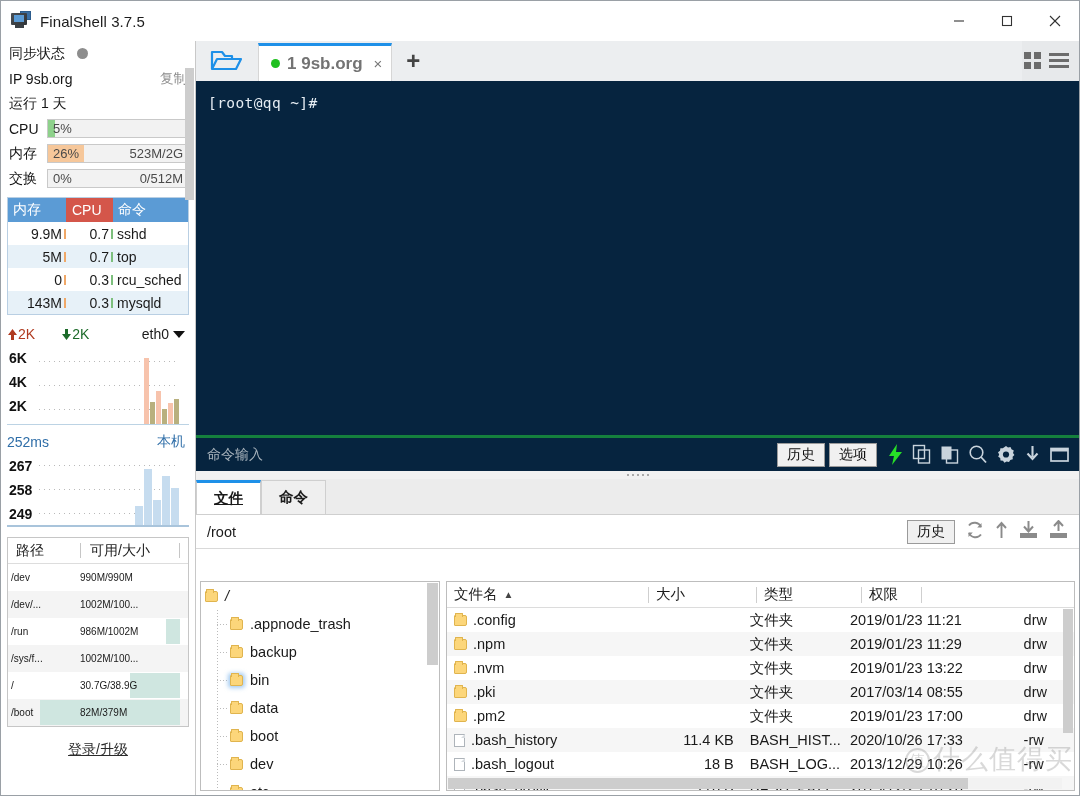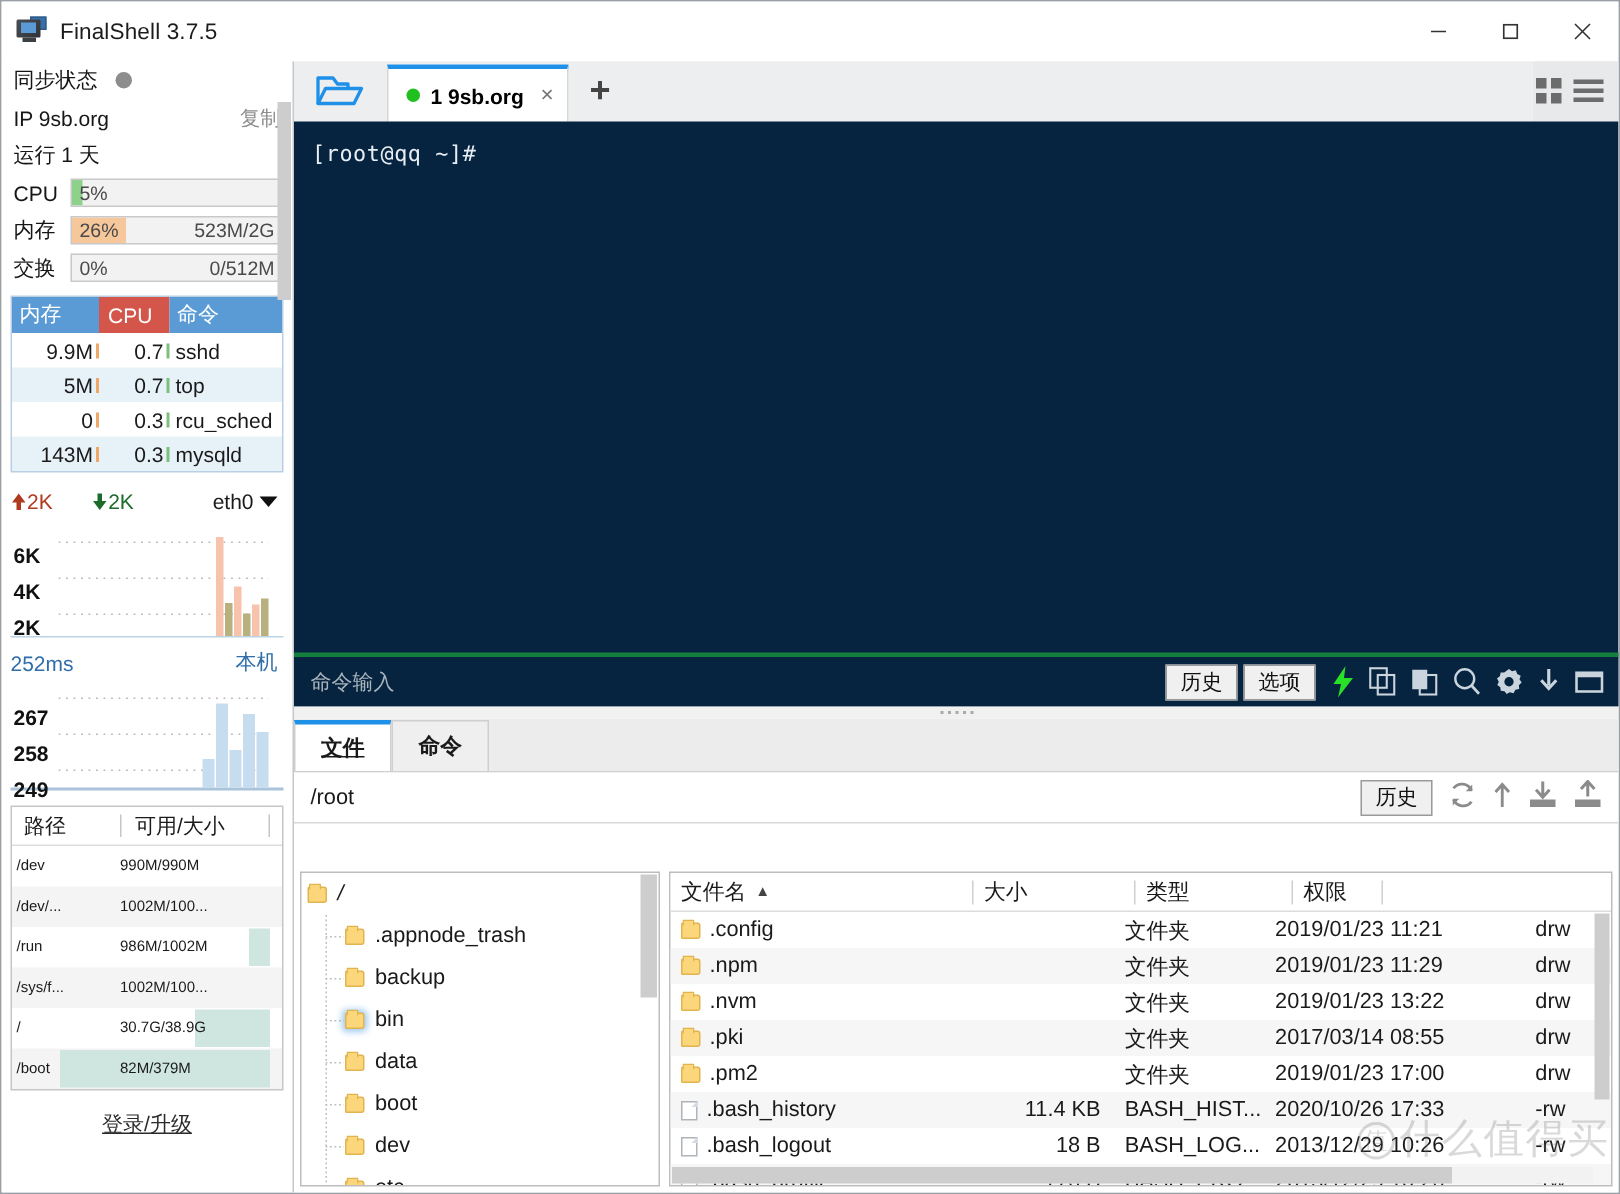--- a/index.html
+++ b/index.html
@@ -63,21 +63,21 @@
   .pr-cpu .bar { position:absolute; right:0; top:3px; width:2px; bottom:3px; background:#7dbf7d; }
   .pr-cmd { flex:1; padding-left:4px; white-space:nowrap; overflow:hidden; }
 
   
   .netbox { margin:8px 6px 0 6px; }
   .net-head { display:flex; align-items:center; height:22px; font-size:14px; }
   .net-up { color:#b03a1f; display:flex; align-items:center; }
   .net-dn { color:#1d6b2a; display:flex; align-items:center; margin-left:26px; }
   .net-if { margin-left:auto; color:#1a1a1a; display:flex; align-items:center; gap:4px; padding-right:4px; }
   .graph { position:relative; height:78px; border-bottom:1px solid #bcd3e4; margin-top:2px; }
-  .glabels { position:absolute; left:2px; top:12px; font-size:14px; font-weight:bold; color:#111; }
+  .glabels { position:absolute; left:2px; top:0; font-size:14px; font-weight:bold; color:#111; }
   .glabels div { height:24px; line-height:22px; }
   .gplot { position:absolute; left:32px; right:10px; top:4px; bottom:0; }
   .dotline { position:absolute; left:0; right:0; height:1px;
              background-image:linear-gradient(to right,#b9b9b9 1px,transparent 1px);
              background-size:5px 1px; }
   .bars { position:absolute; right:0; bottom:0; height:100%; display:flex; align-items:flex-end; gap:1px; }
   .bars i { display:block; width:5px; }
 
   .pingbox { margin:6px 6px 0 6px; }
   .ping-head { display:flex; align-items:center; height:22px; font-size:14px; }
@@ -105,21 +105,21 @@
   .right { position:absolute; left:195px; top:40px; width:883px; height:754px; background:#f1f1f1; }
 
   
   .tabstrip { position:absolute; left:0; top:0; width:883px; height:40px; background:#eceef0;
               display:flex; align-items:flex-end; }
   .folder-btn { width:62px; height:40px; display:flex; align-items:center; justify-content:center; }
   .tab { height:38px; background:#fff; border-top:3px solid #1e90e8;
          display:flex; align-items:center; padding:0 9px 0 12px; gap:7px;
          border-left:1px solid #d6d6d6; border-right:1px solid #d6d6d6; }
   .tab .gdot { width:9px; height:9px; border-radius:50%; background:#20c020; }
-  .tab .tlabel { font-size:14px; font-weight:bold; color:#000000; }
+  .tab .tlabel { font-size:17px; font-weight:bold; color:#737373; }
   .tab .tclose { color:#777; font-size:15px; margin-left:4px; }
   .plus-btn { width:42px; height:40px; display:flex; align-items:center; justify-content:center;
               font-size:24px; color:#444; font-weight:bold; }
   .viewbtns { margin-left:auto; display:flex; align-items:center; gap:3px;
               height:40px; padding-right:8px; background:#e7e9eb; }
 
   
   .terminal { position:absolute; left:0; top:40px; width:883px; height:390px;
               background:#06243f; }
   .term-text { padding:14px 0 0 12px; color:#e6edf3; font-family:"DejaVu Sans Mono","Liberation Mono",monospace;

